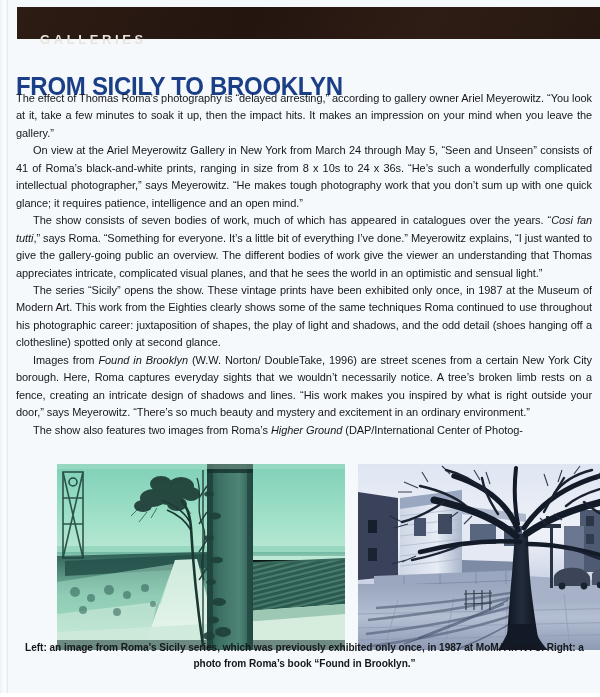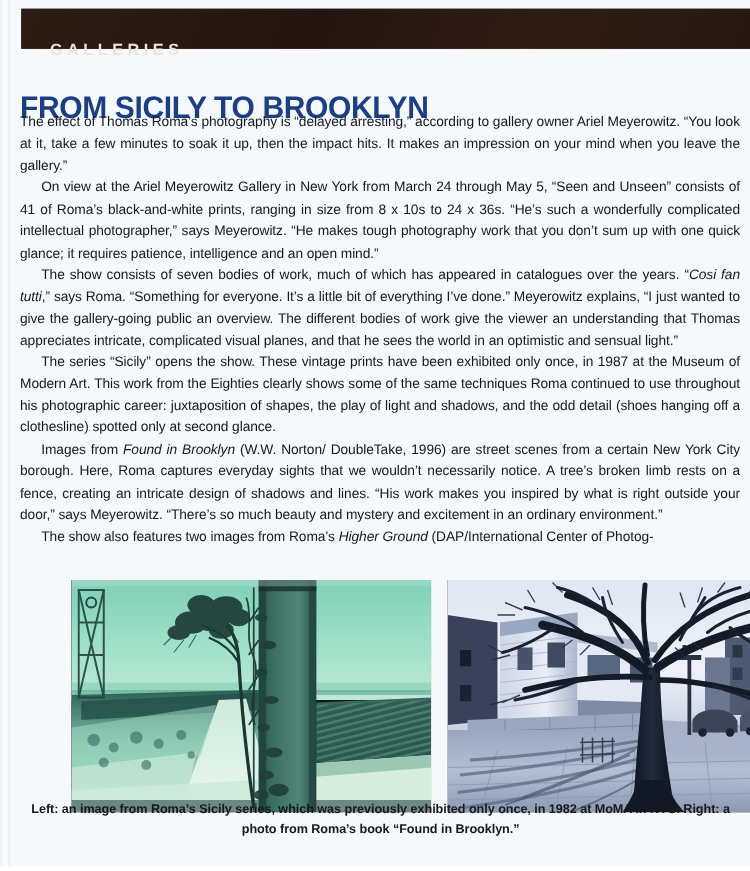--- a/index.html
+++ b/index.html
@@ -395,16 +395,16 @@
           <g stroke="#2b3446" stroke-width="1.2" opacity="0.9">
             <path d="M108 126 L108 146 M116 126 L116 146 M124 126 L124 146 M132 126 L132 146"></path>
             <path d="M106 130 L134 129 M106 140 L134 139"></path>
           </g>
         </svg>
       </div>
 
     </figure>
   </div>
 
-  <div class="caption">Left: an image from Roma’s Sicily series, which was previously exhibited only once, in 1982 at MoMA in NYC. Right: a photo from Roma’s book “Found in Brooklyn.”</div>
+  <div class="caption">Left: an image from Roma’s Sicily series, which was previously exhibited only once, in 1987 at MoMA in NYC. Right: a photo from Roma’s book “Found in Brooklyn.”</div>
 
   <div class="page-gutter-bottom"></div>
 </div>
 
 </body></html>

